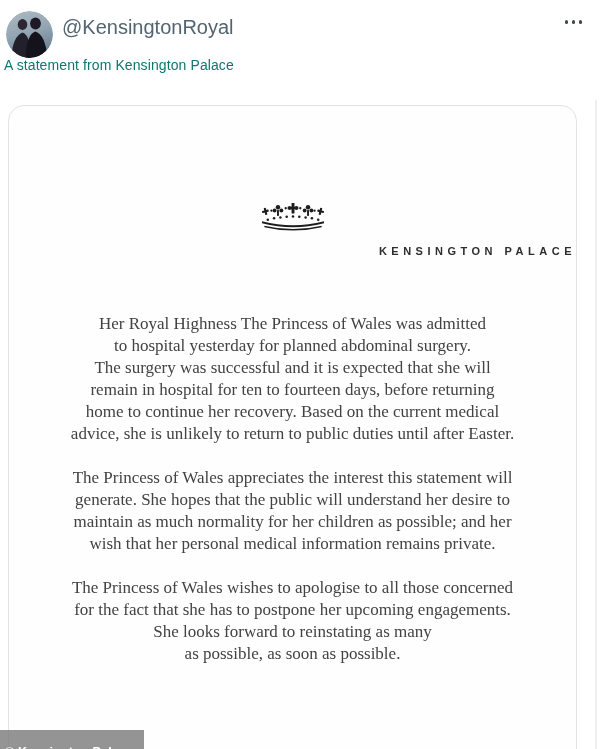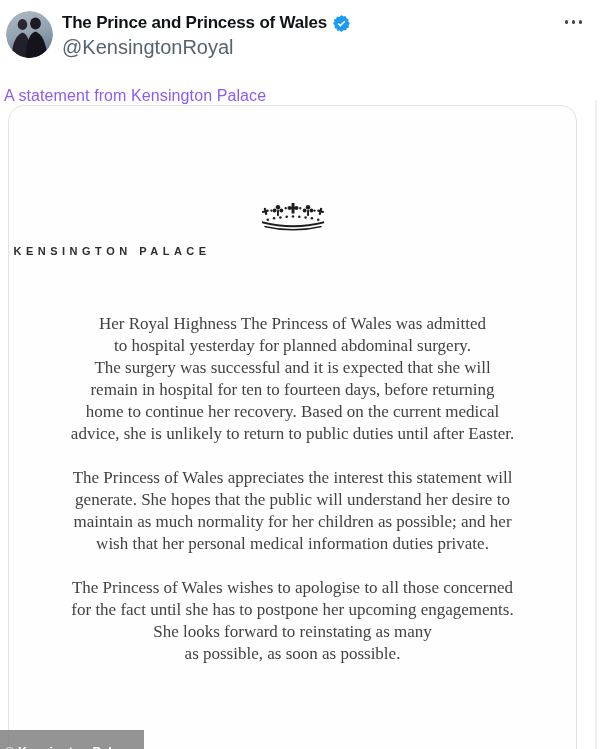--- a/index.html
+++ b/index.html
@@ -20,34 +20,34 @@
     font-size:17px;font-weight:700;color:#0f1419;letter-spacing:-0.2px;cursor:pointer;
   }
   .verified{width:19px;height:19px;display:inline-block;flex:0 0 auto;}
   .handle{font-size:20px;color:#536471;margin-top:3px;cursor:pointer;}
   .more-btn{
     position:absolute;right:14px;top:16px;display:flex;gap:3.5px;padding:4px;cursor:pointer;
   }
   .more-btn .dot{width:3.5px;height:3.5px;border-radius:50%;background:#3f4548;}
   
   .tweet-text{
-    position:absolute;left:4px;top:87px;font-size:16px;color:#8b5cf6;letter-spacing:0.1px;
+    position:absolute;left:4px;top:57px;font-size:14px;color:#0f766e;letter-spacing:0.1px;
   }
   
   .card{
     position:absolute;left:8px;top:105px;width:569px;height:660px;
     background:#fefefe;border:1.5px solid #e3e3e3;border-radius:16px;
     box-sizing:border-box;cursor:pointer;
   }
   .crown{
     position:absolute;top:95px;left:50%;transform:translateX(-50%);
     width:68px;height:32px;
   }
   .kp-title{
-    position:absolute;top:139px;left:0;right:0;text-align:left;
+    position:absolute;top:139px;left:0;right:0;text-align:right;
     font-size:11px;font-weight:600;color:#2d2d2d;letter-spacing:4.5px;text-indent:4.5px;
     font-family:"Liberation Sans", sans-serif;
   }
   .statement{
     position:absolute;top:190px;left:0;right:0;text-align:center;
     font-family:"Liberation Serif", serif;
     font-size:17px;line-height:22px;color:#424242;
   }
   .statement p{
     margin:17px 4px 22px 4px;white-space:pre-line;
@@ -86,27 +86,20 @@
       <path d="M0,40 L10,36 L10,47 L0,47 Z" fill="#c3cdd2"></path>
       <ellipse cx="16.5" cy="13.5" rx="4.8" ry="5.4" fill="#2b2631"></ellipse>
       <ellipse cx="29.5" cy="12.5" rx="5.4" ry="6" fill="#1e1a25"></ellipse>
       <path d="M5,47 Q7,25 16.5,21.5 Q25,24.5 24.5,47 Z" fill="#22202a"></path>
       <path d="M19.5,47 Q20.5,23 29.5,20.5 Q39.5,24 41.5,47 Z" fill="#14121b"></path>
     </g>
   </svg>
 </div>
 
 <div class="name-block">
-  <div class="name-row">
-    <span class="display-name">The Prince and Princess of Wales</span>
-    <svg class="verified" viewBox="0 0 24 24">
-      <path fill="#1d9bf0" d="M12 1.4l2.3 1.7 2.8-.45 1.05 2.65 2.65 1.05-.45 2.8L22.6 12l-1.65 2.3.45 2.8-2.65 1.05-1.05 2.65-2.8-.45L12 22.6l-2.3-1.65-2.8.45-1.05-2.65-2.65-1.05.45-2.8L1.4 12l1.65-2.3-.45-2.8 2.65-1.05L6.3 3.2l2.8.45z"></path>
-      <path fill="#ffffff" d="M10.55 16.15l-3.4-3.4 1.45-1.45 1.95 1.95 4.85-4.85 1.45 1.45z"></path>
-    </svg>
-  </div>
   <div class="handle">@KensingtonRoyal</div>
 </div>
 
 <div class="more-btn">
   <span class="dot"></span>
   <span class="dot"></span>
   <span class="dot"></span>
 </div>
 
 <div class="tweet-text">A statement from Kensington Palace</div>
@@ -165,23 +158,23 @@
   <div class="statement">
     <p>Her Royal Highness The Princess of Wales was admitted
 to hospital yesterday for planned abdominal surgery.
 The surgery was successful and it is expected that she will
 remain in hospital for ten to fourteen days, before returning
 home to continue her recovery. Based on the current medical
 advice, she is unlikely to return to public duties until after Easter.</p>
     <p>The Princess of Wales appreciates the interest this statement will
 generate. She hopes that the public will understand her desire to
 maintain as much normality for her children as possible; and her
-wish that her personal medical information duties private.</p>
+wish that her personal medical information remains private.</p>
     <p>The Princess of Wales wishes to apologise to all those concerned
-for the fact until she has to postpone her upcoming engagements.
+for the fact that she has to postpone her upcoming engagements.
 She looks forward to reinstating as many
 as possible, as soon as possible.</p>
   </div>
 </div>
 
 <div class="edge-line"></div>
 
 <div class="credit">© Kensington Palace</div>
 
 </body></html>

